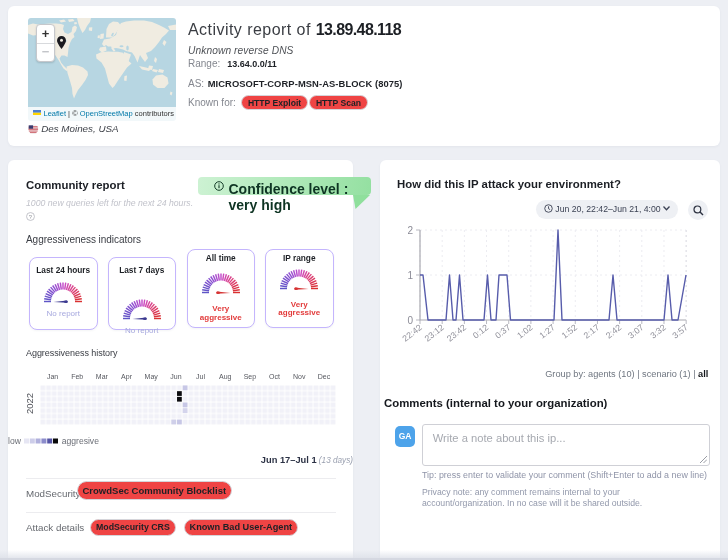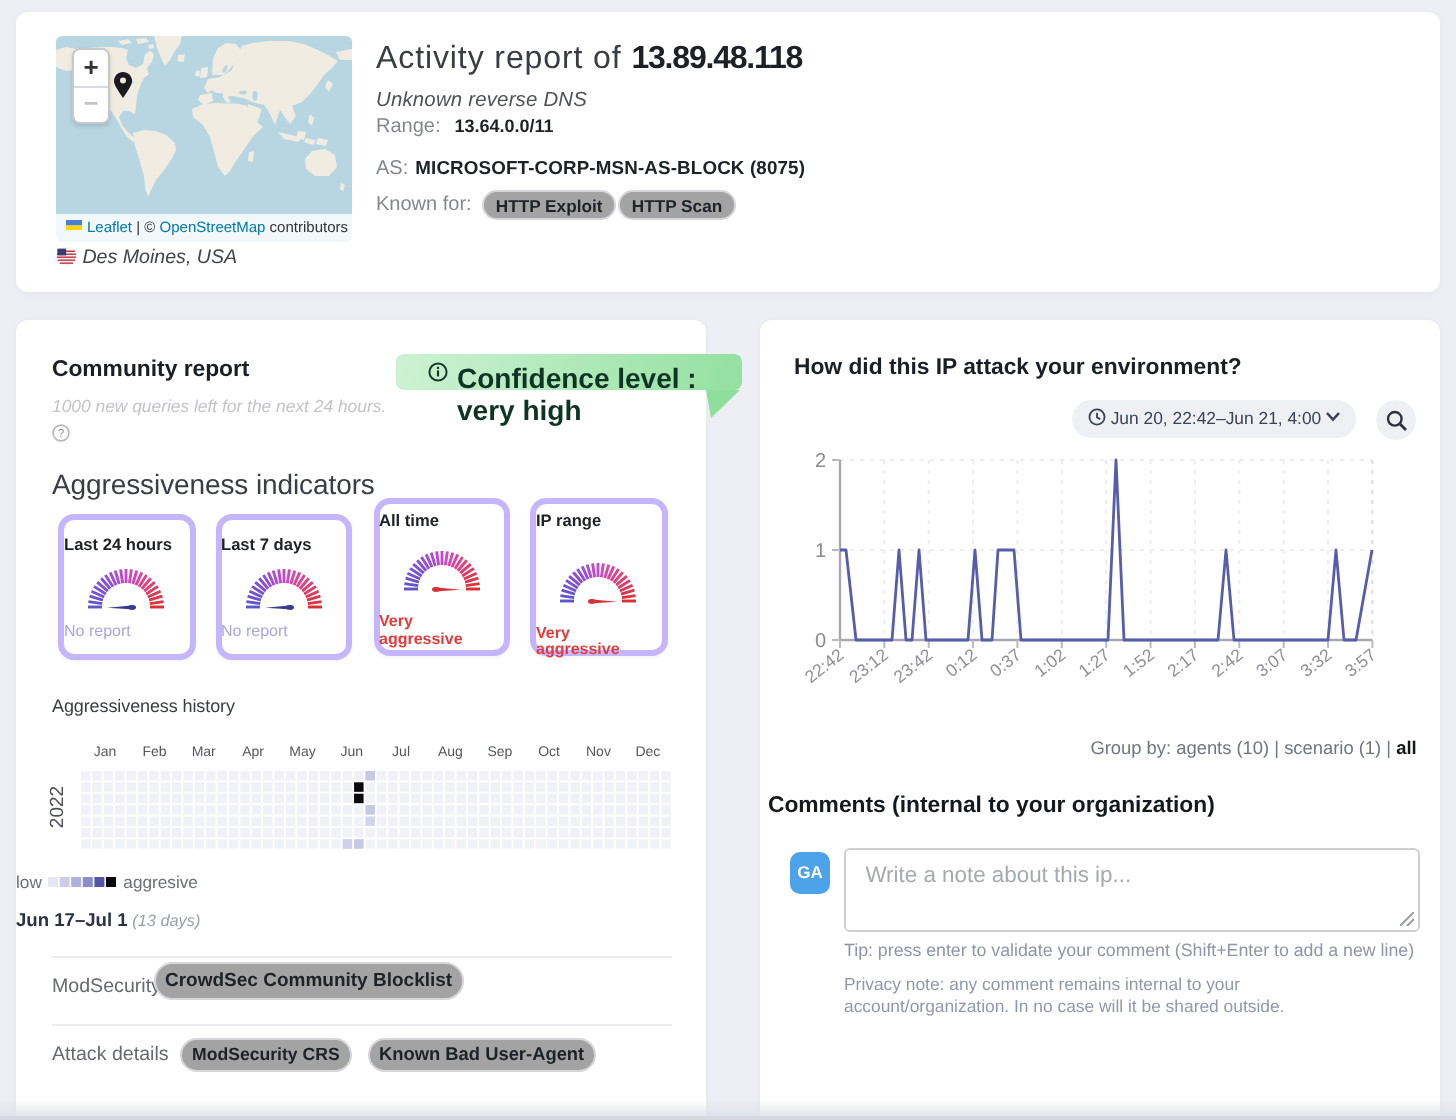--- a/index.html
+++ b/index.html
@@ -1,22 +1,22 @@
 <!DOCTYPE html>
 <html><head><meta charset="utf-8">
 <style>
 * { margin:0; padding:0; box-sizing:border-box; }
 body { font-family:"Liberation Sans", sans-serif; background:#edeff4; }
 #page { position:relative; width:728px; height:560px; overflow:hidden; background:#edeff4; }
 .card { position:absolute; background:#fff; border-radius:6px; box-shadow:0 1px 3px rgba(40,50,70,0.05); }
 .abs { position:absolute; }
-.chip { display:inline-block; border:1px solid #d5d5da; border-radius:9px; background:#a3a3a3;
+.chip { display:inline-block; border:1px solid #d5d5da; border-radius:9px; background:#ef4444;
         font-weight:bold; color:#1e2126; white-space:nowrap; }
-.gbox { position:absolute; width:68.5px; border:3px solid #c4b5fd; border-radius:8px;
-        box-shadow:0 1px 2px rgba(40,50,70,0.05); text-align:left; background:#fff; }
+.gbox { position:absolute; width:68.5px; border:1px solid #c4b5fd; border-radius:8px;
+        box-shadow:0 1px 2px rgba(40,50,70,0.05); text-align:center; background:#fff; }
 .gtitle { font-size:8.3px; font-weight:bold; color:#1e2126; }
 .glabel { font-size:8px; }
 .norep { color:#a6a8de; }
 .veryagg { color:#e23b3b; line-height:8.8px;font-weight:bold; }
 .sep { position:absolute; left:18px; width:310px; height:1px; background:#ececef; }
 </style></head>
 <body>
 <div id="page">
 
   <div class="card" style="left:8px;top:6px;width:712px;height:140px">
@@ -103,21 +103,21 @@
       <span class="abs" style="left:31px;top:4px;font-size:14px;font-weight:bold;color:#0e3423">Confidence level : very high</span>
     </div>
     <svg class="abs" style="left:345px;top:35px;z-index:3" width="17" height="14" viewBox="0 0 17 14">
         <path d="M0,0 L17,0 L2.5,14 Z" fill="#8fdf9c"></path>
       </svg>
     <div class="abs" style="left:18px;top:37.5px;font-size:8.7px;font-style:italic;color:#c2c3cb">1000 new queries left for the next 24 hours.</div>
     <svg class="abs" style="left:18px;top:52px" width="9" height="9" viewBox="0 0 10 10">
         <circle cx="5" cy="5" r="4.4" fill="none" stroke="#b6b7bf" stroke-width="0.9"></circle>
         <text x="5" y="7.3" text-anchor="middle" font-size="6.5" fill="#8e9097" font-family="Liberation Sans, sans-serif">?</text>
       </svg>
-    <div class="abs" style="left:18px;top:73.5px;font-size:14px;color:#3a3d44;letter-spacing:-0.05px">Aggressiveness indicators</div>
+    <div class="abs" style="left:18px;top:73.5px;font-size:10px;color:#3a3d44;letter-spacing:-0.05px">Aggressiveness indicators</div>
 
     <div class="gbox" style="left:21px;top:96.5px;height:73px;padding-top:7.5px">
         <div class="gtitle" style="margin-bottom:5px">Last 24 hours</div>
         <svg width="44" height="24" viewBox="0 0 44 24" style="display:block;margin:0 auto">
           <line x1="10.0" y1="21.5" x2="3.0" y2="21.5" stroke="#5e55c6" stroke-width="1.45"></line>
           <line x1="10.1" y1="19.8" x2="3.2" y2="18.8" stroke="#6554c8" stroke-width="1.45"></line>
           <line x1="10.5" y1="18.1" x2="3.8" y2="16.1" stroke="#6c53ca" stroke-width="1.45"></line>
           <line x1="11.1" y1="16.5" x2="4.7" y2="13.6" stroke="#7253cb" stroke-width="1.45"></line>
           <line x1="11.9" y1="15.0" x2="6.0" y2="11.2" stroke="#7952cd" stroke-width="1.45"></line>
           <line x1="12.9" y1="13.6" x2="7.6" y2="9.1" stroke="#8051cf" stroke-width="1.45"></line>
@@ -137,21 +137,21 @@
           <line x1="32.9" y1="16.5" x2="39.3" y2="13.6" stroke="#db3a57" stroke-width="1.45"></line>
           <line x1="33.5" y1="18.1" x2="40.2" y2="16.1" stroke="#da374b" stroke-width="1.45"></line>
           <line x1="33.9" y1="19.8" x2="40.8" y2="18.8" stroke="#da343e" stroke-width="1.45"></line>
           <line x1="34.0" y1="21.5" x2="41.0" y2="21.5" stroke="#d93131" stroke-width="1.45"></line>
           <path d="M26,20.6 L26,22.8 L12.5,21.9 Z" fill="#3c3a90"></path>
           <ellipse cx="25" cy="21.7" rx="2" ry="1.2" fill="#3c3a90"></ellipse>
         </svg>
         <div class="glabel norep" style="margin-top:4.5px">No report</div>
       </div>
     <div class="gbox" style="left:99.5px;top:96.5px;height:73px;padding-top:7.5px">
-        <div class="gtitle" style="margin-bottom:5px">Last 7 days</div>
+        <div class="gtitle" style="margin-bottom:22px">Last 7 days</div>
         <svg width="44" height="24" viewBox="0 0 44 24" style="display:block;margin:0 auto">
           <line x1="10.0" y1="21.5" x2="3.0" y2="21.5" stroke="#5e55c6" stroke-width="1.45"></line>
           <line x1="10.1" y1="19.8" x2="3.2" y2="18.8" stroke="#6554c8" stroke-width="1.45"></line>
           <line x1="10.5" y1="18.1" x2="3.8" y2="16.1" stroke="#6c53ca" stroke-width="1.45"></line>
           <line x1="11.1" y1="16.5" x2="4.7" y2="13.6" stroke="#7253cb" stroke-width="1.45"></line>
           <line x1="11.9" y1="15.0" x2="6.0" y2="11.2" stroke="#7952cd" stroke-width="1.45"></line>
           <line x1="12.9" y1="13.6" x2="7.6" y2="9.1" stroke="#8051cf" stroke-width="1.45"></line>
           <line x1="14.1" y1="12.4" x2="9.6" y2="7.1" stroke="#8750d1" stroke-width="1.45"></line>
           <line x1="15.5" y1="11.4" x2="11.7" y2="5.5" stroke="#9050d1" stroke-width="1.45"></line>
           <line x1="17.0" y1="10.6" x2="14.1" y2="4.2" stroke="#9d4fcf" stroke-width="1.45"></line>
@@ -199,21 +199,21 @@
           <line x1="32.9" y1="16.5" x2="39.3" y2="13.6" stroke="#db3a57" stroke-width="1.45"></line>
           <line x1="33.5" y1="18.1" x2="40.2" y2="16.1" stroke="#da374b" stroke-width="1.45"></line>
           <line x1="33.9" y1="19.8" x2="40.8" y2="18.8" stroke="#da343e" stroke-width="1.45"></line>
           <line x1="34.0" y1="21.5" x2="41.0" y2="21.5" stroke="#d93131" stroke-width="1.45"></line>
           <path d="M18,20.6 L18,22.8 L31.5,21.9 Z" fill="#d63434"></path>
           <ellipse cx="19" cy="21.7" rx="2" ry="1.2" fill="#d63434"></ellipse>
         </svg>
         <div class="glabel veryagg" style="margin-top:10px">Very<br>aggressive</div>
       </div>
     <div class="gbox" style="left:257px;top:89px;height:79px;padding-top:2.5px">
-        <div class="gtitle" style="margin-bottom:14px">IP range</div>
+        <div class="gtitle" style="margin-bottom:4px">IP range</div>
         <svg width="44" height="24" viewBox="0 0 44 24" style="display:block;margin:0 auto">
           <line x1="10.0" y1="21.5" x2="3.0" y2="21.5" stroke="#5e55c6" stroke-width="1.45"></line>
           <line x1="10.1" y1="19.8" x2="3.2" y2="18.8" stroke="#6554c8" stroke-width="1.45"></line>
           <line x1="10.5" y1="18.1" x2="3.8" y2="16.1" stroke="#6c53ca" stroke-width="1.45"></line>
           <line x1="11.1" y1="16.5" x2="4.7" y2="13.6" stroke="#7253cb" stroke-width="1.45"></line>
           <line x1="11.9" y1="15.0" x2="6.0" y2="11.2" stroke="#7952cd" stroke-width="1.45"></line>
           <line x1="12.9" y1="13.6" x2="7.6" y2="9.1" stroke="#8051cf" stroke-width="1.45"></line>
           <line x1="14.1" y1="12.4" x2="9.6" y2="7.1" stroke="#8750d1" stroke-width="1.45"></line>
           <line x1="15.5" y1="11.4" x2="11.7" y2="5.5" stroke="#9050d1" stroke-width="1.45"></line>
           <line x1="17.0" y1="10.6" x2="14.1" y2="4.2" stroke="#9d4fcf" stroke-width="1.45"></line>
@@ -275,21 +275,21 @@
     <div class="abs" style="left:0;top:275.5px;width:333px;text-align:left;font-size:8.6px;color:#6b6e76">low
       <svg width="34" height="6" viewBox="0 0 34 6" style="margin:0 1px">
           <rect width="5" height="5" y="0.5" fill="#e6e6f3"></rect>
           <rect x="5.8" width="5" height="5" y="0.5" fill="#cdcde9"></rect>
           <rect x="11.6" width="5" height="5" y="0.5" fill="#b0b0dc"></rect>
           <rect x="17.4" width="5" height="5" y="0.5" fill="#8c8ccb"></rect>
           <rect x="23.2" width="5" height="5" y="0.5" fill="#5555a5"></rect>
           <rect x="29" width="5" height="5" y="0.5" fill="#0a0a0a"></rect>
         </svg>
       aggresive</div>
-    <div class="abs" style="left:0;top:294.5px;width:345px;text-align:left;font-size:9.3px"><b style="color:#2c3245">Jun 17–Jul 1</b><i style="color:#9aa0b0;font-size:8.2px"> (13 days)</i></div>
+    <div class="abs" style="left:0;top:294.5px;width:345px;text-align:right;font-size:9.3px"><b style="color:#2c3245">Jun 17–Jul 1</b><i style="color:#9aa0b0;font-size:8.2px"> (13 days)</i></div>
 
     <div class="sep" style="top:318px"></div>
     <div class="abs" style="left:18px;top:327.5px;font-size:9.8px;color:#66696f">ModSecurity</div>
     <span class="chip abs" style="left:69px;top:320.5px;font-size:9.5px;padding:3px 4.5px;border-radius:10px">CrowdSec Community Blocklist</span>
     <div class="sep" style="top:352px"></div>
     <div class="abs" style="left:18px;top:361.5px;font-size:9.8px;color:#66696f">Attack details</div>
     <span class="chip abs" style="left:82px;top:358.5px;font-size:8.8px;padding:2.5px 5px;border-radius:9px">ModSecurity CRS</span>
     <span class="chip abs" style="left:176px;top:358.5px;font-size:9.2px;padding:2.5px 4.5px;border-radius:9px">Known Bad User-Agent</span>
   </div>
 

